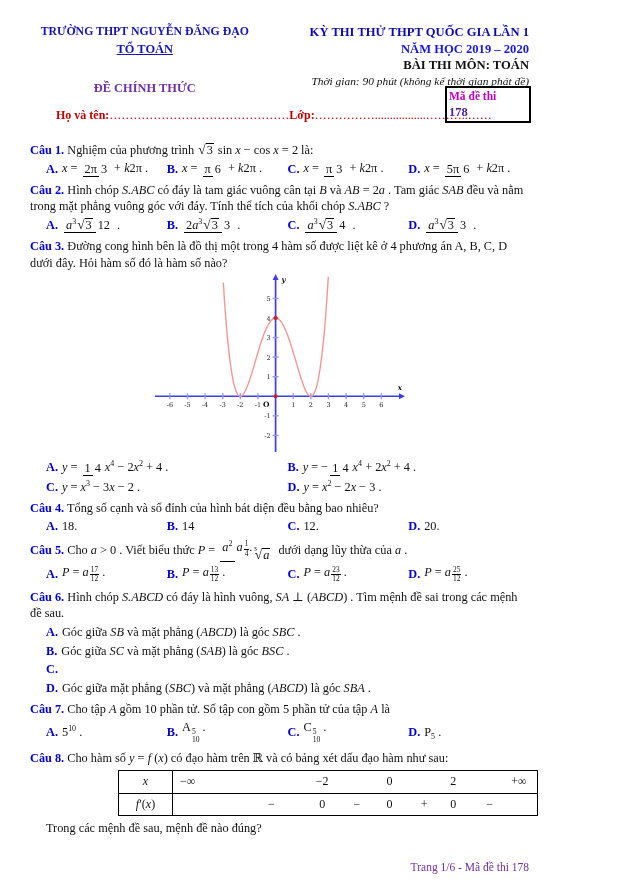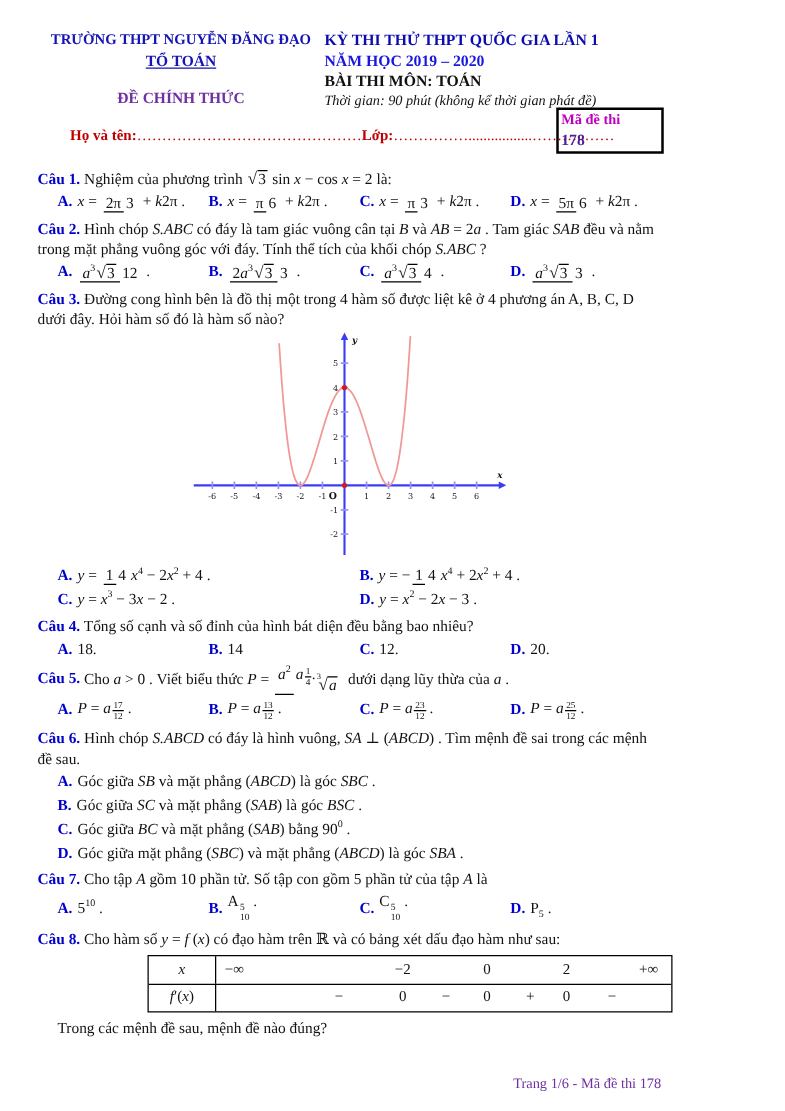--- a/index.html
+++ b/index.html
@@ -3,24 +3,24 @@
 <meta charset="utf-8">
 <style>
   *{box-sizing:border-box}
   body{margin:0;background:#fff}
   .page{position:relative;width:557px;height:889px;background:#fff;overflow:hidden;
         font-family:"Liberation Serif","DejaVu Serif",serif;font-size:12.3px;color:#111;
         padding:24px 28px 0 30px;line-height:1.32}
   
   .hdr{display:flex}
   .hdr-left{width:46%;text-align:center}
-  .hdr-right{width:54%;text-align:left}
+  .hdr-right{width:54%;text-align:right}
   .school{color:#1515b5;font-weight:bold;font-size:11.8px}
   .dept{color:#1515b5;font-weight:bold;font-size:12.4px;text-decoration:underline;margin-top:1px}
-  .official{color:#7030a0;font-weight:bold;margin-top:13px;font-size:12.4px}
+  .official{color:#7030a0;font-weight:bold;margin-top:23px;font-size:12.4px}
   .t1{color:#0b0bb0;font-weight:bold;font-size:12.6px}
   .t2{color:#1717e0;font-weight:bold;font-size:12.6px}
   .t3{color:#111;font-weight:bold;font-size:12.6px}
   .t4{color:#111;font-style:italic;font-size:11.4px}
   .code-box{position:absolute;top:86px;right:26px;width:86px;border:2px solid #000;
             text-align:left;padding:1px 2px;line-height:1.3}
   .code-label{color:#c000c0;font-weight:bold;font-size:11.5px}
   .code-value{color:#4c1d95;font-weight:bold;font-size:12.5px}
   .name-line{color:#c00000;margin:12px 0 0 26px;font-size:12px;width:486px;
              white-space:nowrap;overflow:hidden}
@@ -330,21 +330,20 @@
       <div class="optrow">
           <b class="ol">A.</b>
           <span>Góc giữa <span class="mi">SB</span>  và mặt phẳng (<span class="mi">ABCD</span>)  là góc  <span class="mi">SBC</span> .</span>
         </div>
       <div class="optrow">
           <b class="ol">B.</b>
           <span>Góc giữa <span class="mi">SC</span>  và mặt phẳng (<span class="mi">SAB</span>)  là góc  <span class="mi">BSC</span>  .</span>
         </div>
       <div class="optrow">
           <b class="ol">C.</b>
-          <span>Góc giữa <span class="mi">BC</span>  và mặt phẳng (<span class="mi">SAB</span>)  bằng  90<sup>0</sup>  .</span>
         </div>
       <div class="optrow">
           <b class="ol">D.</b>
           <span>Góc giữa mặt phẳng (<span class="mi">SBC</span>)  và mặt phẳng (<span class="mi">ABCD</span>)  là góc  <span class="mi">SBA</span>  .</span>
         </div>
     </section>
 
     <section class="q">
       <p class="qt"><b class="qlabel">Câu 7.</b> <span>Cho tập <span class="mi">A</span>  gồm 10 phần tử. Số tập con gồm 5 phần tử của tập <span class="mi">A</span>  là</span></p>
       <div class="opts opts4">

